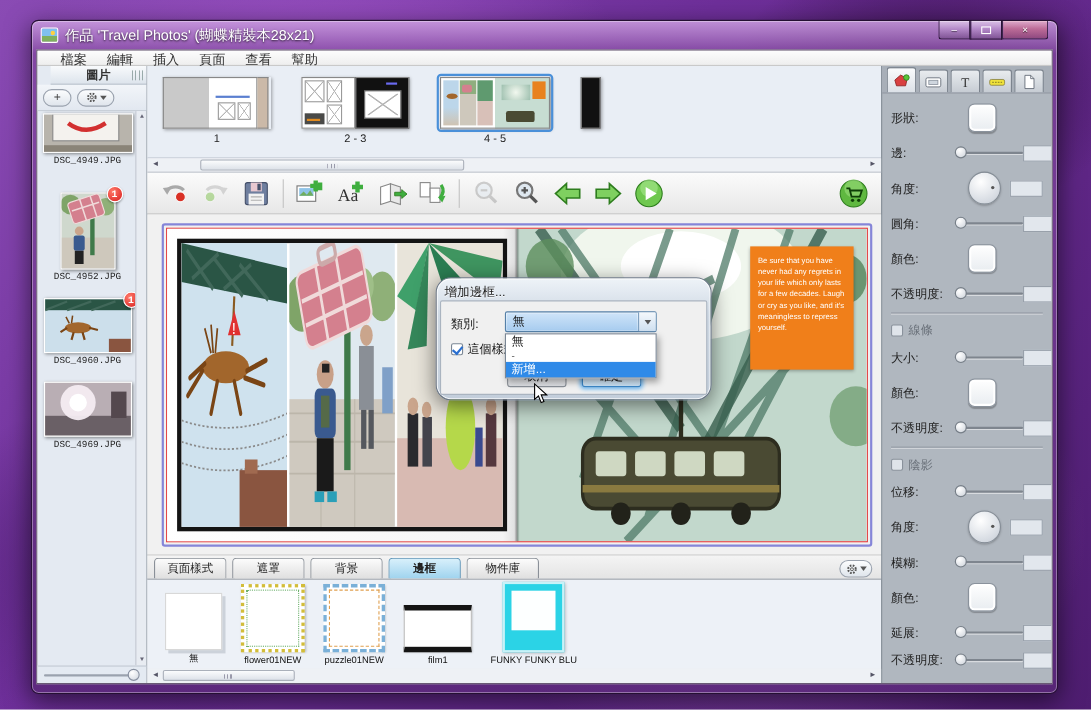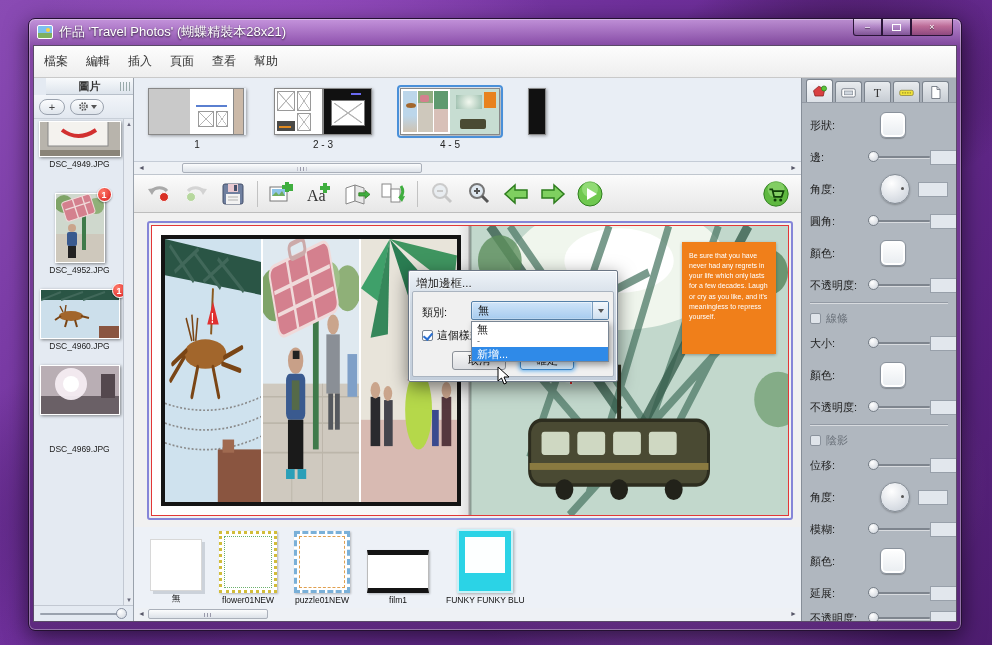--- a/index.html
+++ b/index.html
@@ -24,37 +24,37 @@
     background:linear-gradient(180deg,#7fc0ef 55%,#7fb05f 55%);position:relative;}
   .win-icon::after{content:"";position:absolute;right:2px;top:2px;width:4px;height:4px;border-radius:50%;background:#ffd040;}
   .win-title{color:#fff;font-size:13px;text-shadow:0 1px 2px rgba(0,0,0,.8);white-space:nowrap;}
   .win-controls{margin-left:auto;display:flex;margin-top:-10px;}
   .win-btn{width:29px;height:17px;border:1px solid #2a1538;border-top:none;color:#fff;font-size:9px;line-height:16px;text-align:center;
     background:linear-gradient(180deg,rgba(255,255,255,.45),rgba(255,255,255,.12) 45%,rgba(0,0,0,.15));text-shadow:0 1px 1px rgba(0,0,0,.7);}
   .win-btn.min{border-radius:0 0 0 3px;}
   .win-btn.close{width:42px;border-radius:0 0 3px 0;background:linear-gradient(180deg,rgba(255,200,200,.5),rgba(220,80,70,.35) 45%,rgba(120,10,10,.3));}
   .maxglyph{display:inline-block;width:9px;height:7px;border:1px solid #fff;vertical-align:middle;}
   .app{width:100%;height:100%;background:#f0f0f0;border:1px solid #5a4a68;display:flex;flex-direction:column;overflow:hidden;}
-  .menubar{height:32px;background:linear-gradient(180deg,#fdfdfd,#eeeeee);border-bottom:1px solid #c9c9c9;display:flex;align-items:center;padding-left:1px;flex:none;}
+  .menubar{height:14px;background:linear-gradient(180deg,#fdfdfd,#eeeeee);border-bottom:1px solid #c9c9c9;display:flex;align-items:flex-start;padding-left:12px;flex:none;}
   .menu-item{font-size:12px;color:#333;padding:0 9px;}
   .main{flex:1;display:flex;min-height:0;}
 
   
   .left-panel{width:100px;flex:none;border-right:1px solid #9aa2ac;background:#e4eaf2;display:flex;flex-direction:column;}
   .lp-header{height:17px;background:linear-gradient(180deg,#f8fafc,#dde4ec);border-bottom:1px solid #b8c0ca;display:flex;align-items:center;justify-content:center;position:relative;margin-left:12px;}
   .lp-title{font-size:11px;font-weight:bold;color:#333;}
   .lp-grip{position:absolute;right:3px;top:4px;width:10px;height:9px;
     background:repeating-linear-gradient(90deg,#9aa 0 1px,transparent 1px 3px);}
   .lp-tools{height:24px;display:flex;align-items:center;gap:5px;padding-left:5px;border-bottom:1px solid #c8cfd8;background:linear-gradient(180deg,#f2f5f9,#e2e8f0);}
   .lp-btn{height:16px;border:1px solid #9aa2ae;border-radius:8px;background:linear-gradient(180deg,#fcfdfe,#dfe5ec);
     font-size:11px;color:#444;display:flex;align-items:center;justify-content:center;}
   .lp-btn.add{width:26px;}
   .lp-btn.gear{width:34px;gap:2px;}
   .caret{width:0;height:0;border-left:3px solid transparent;border-right:3px solid transparent;border-top:4px solid #555;}
-  .lp-list{flex:1;position:relative;overflow:hidden;padding:2px 12px 2px 4px;}
+  .lp-list{flex:1;position:relative;overflow:hidden;padding:2px 12px 2px 4px;font-family:Liberation Mono, monospace;}
   .photo-item{display:flex;flex-direction:column;align-items:center;margin-bottom:14px;position:relative;}
   .thumb{position:relative;box-shadow:1px 1px 3px rgba(0,0,0,.45);border:1px solid #fff;background:#ccc;}
   .badge{position:absolute;top:-7px;right:-8px;width:15px;height:15px;border-radius:50%;background:radial-gradient(circle at 35% 30%,#ff7a6a,#d81c1c);
     border:1px solid #fff;color:#fff;font-size:9px;font-weight:bold;text-align:center;line-height:14px;box-shadow:0 1px 2px rgba(0,0,0,.4);}
   .fname{font-size:8.5px;color:#222;margin-top:2px;white-space:nowrap;}
   .vscroll{position:absolute;right:0;top:0;bottom:0;width:10px;background:#e8ecf2;border-left:1px solid #c2c8d2;}
   .vs-arrow{position:absolute;left:1px;width:8px;height:8px;font-size:6px;color:#667;text-align:center;line-height:8px;}
   .lp-slider{height:16px;border-top:1px solid #c2c8d2;position:relative;background:#e4eaf2;flex:none;}
   .lp-slider .track{position:absolute;left:6px;right:14px;top:7px;height:2px;background:#9aa2ae;border-radius:1px;}
   .lp-slider .handle{position:absolute;right:6px;top:2px;width:11px;height:11px;border-radius:50%;border:1px solid #8890a0;background:radial-gradient(circle at 35% 30%,#fff,#cfd5de);}
@@ -92,22 +92,22 @@
   .collage svg{height:100%;flex:1;display:block;}
   .fold{position:absolute;left:50%;top:0;bottom:0;width:5px;transform:translateX(-50%);
     background:linear-gradient(90deg,rgba(0,0,0,0),rgba(0,0,0,.35) 50%,rgba(0,0,0,0));}
   .page-right{width:50%;position:relative;overflow:hidden;}
   .page-right > svg{position:absolute;inset:0;width:100%;height:100%;}
   .caption-box{position:absolute;top:16px;right:12px;width:94px;height:112px;background:#f07f1a;color:#fff;
     font-size:7px;line-height:1.45;padding:9px 7px;box-shadow:0 1px 3px rgba(0,0,0,.3);}
   .marker4{position:absolute;left:30%;top:50%;color:#e01818;font-weight:bold;font-size:14px;text-shadow:0 0 2px #fff;}
 
   
-  .dialog{position:absolute;left:274px;top:57px;width:210px;height:112px;z-index:20;
-    border:1px solid #6b7685;border-radius:2px;
+  .dialog{position:absolute;left:262px;top:57px;width:251px;height:112px;z-index:20;
+    border:1px solid #6b7685;border-radius:14px;
     background:linear-gradient(180deg,#eef3f8,#cfd9e4 30%,#c3cedb);
     box-shadow:0 5px 18px rgba(0,0,0,.5), inset 0 0 0 1px rgba(255,255,255,.8);
     padding:3px;}
   .dlg-title{height:17px;font-size:11.5px;color:#1a1a1a;padding:2px 4px;text-shadow:0 1px 0 rgba(255,255,255,.8);}
   .dlg-body{position:relative;height:86px;background:#f0f0f0;border:1px solid #aab4c0;border-radius:2px;}
   .dlg-label{position:absolute;left:9px;top:13px;font-size:11px;color:#111;}
   .combo{position:absolute;left:58px;top:9px;width:138px;height:19px;border:1px solid #5580a8;border-radius:2px;
     background:linear-gradient(180deg,#e8f2fc,#bcd8f2);display:flex;align-items:center;}
   .combo-val{flex:1;font-size:11px;color:#111;padding-left:5px;background:linear-gradient(180deg,#cde3f8,#a9cdf0);height:15px;line-height:15px;margin:1px;}
   .combo-btn{width:16px;height:17px;border-left:1px solid #7fa0c0;display:flex;align-items:center;justify-content:center;
@@ -259,21 +259,21 @@
                   <ellipse cx="30" cy="26" rx="12" ry="5" fill="#a2662c"></ellipse>
                     <path d="M20 26 l-6 4 M40 26 l8 2 M26 30 l-2 7 M34 30 l2 7" stroke="#7a4515" stroke-width="2"></path>
                   <path d="M22 22 l-3 -6 M24 22 l1 -7" stroke="#7a4515" stroke-width="1.4"></path>
                   <rect x="58" y="36" width="20" height="12" fill="#8a5540"></rect>
                 </svg>
                 <div class="badge">1</div>
               </div>
               <div class="fname">DSC_4960.JPG</div>
             </div>
 
-            <div class="photo-item" style="gap:27px;">
+            <div class="photo-item" style="">
               <div class="thumb" style="width:80px;height:50px;">
                 <svg width="78" height="48" viewBox="0 0 78 48" preserveAspectRatio="none">
                   <rect width="78" height="48" fill="#b9aeb4"></rect>
                     <rect y="30" width="78" height="18" fill="#6a6066"></rect>
                   <circle cx="30" cy="18" r="16" fill="#f4ecf2" opacity=".95"></circle>
                     <circle cx="30" cy="18" r="8" fill="#fff"></circle>
                   <rect x="60" y="8" width="14" height="24" fill="#54484e"></rect>
                 </svg>
               </div>
               <div class="fname">DSC_4969.JPG</div>
@@ -569,20 +569,34 @@
                   <div class="dlg-btn">取消</div>
                   <div class="dlg-btn ok">確定</div>
                 </div>
                 <svg class="cursor" width="13" height="19" viewBox="0 0 13 19">
                   <path d="M1 1 L1 15 L4.5 12 L7 18 L9.5 17 L7 11 L12 11 Z" fill="#fff" stroke="#000" stroke-width="1"></path>
                 </svg>
               </div>
             </div>
           </div>
 
+          <div class="style-tabs">
+            <div class="s-tab">頁面樣式</div>
+            <div class="s-tab">遮罩</div>
+            <div class="s-tab">背景</div>
+            <div class="s-tab active">邊框</div>
+            <div class="s-tab">物件庫</div>
+            <div class="tabs-gear">
+              <svg width="11" height="11" viewBox="0 0 16 16">
+                  <circle cx="8" cy="8" r="5" fill="none" stroke="#555" stroke-width="2.6" stroke-dasharray="2.2 1.8"></circle>
+                  <circle cx="8" cy="8" r="2" fill="#e8e8e8" stroke="#555" stroke-width="1.2"></circle>
+                </svg>
+              <span class="caret"></span>
+            </div>
+          </div>
 
           <div class="frames-strip">
             <div class="frame-item">
               <div class="fr-none"></div>
               <div class="frame-label">無</div>
             </div>
             <div class="frame-item">
               <div class="fr fr-flower1"></div>
               <div class="frame-label">flower01NEW</div>
             </div>

